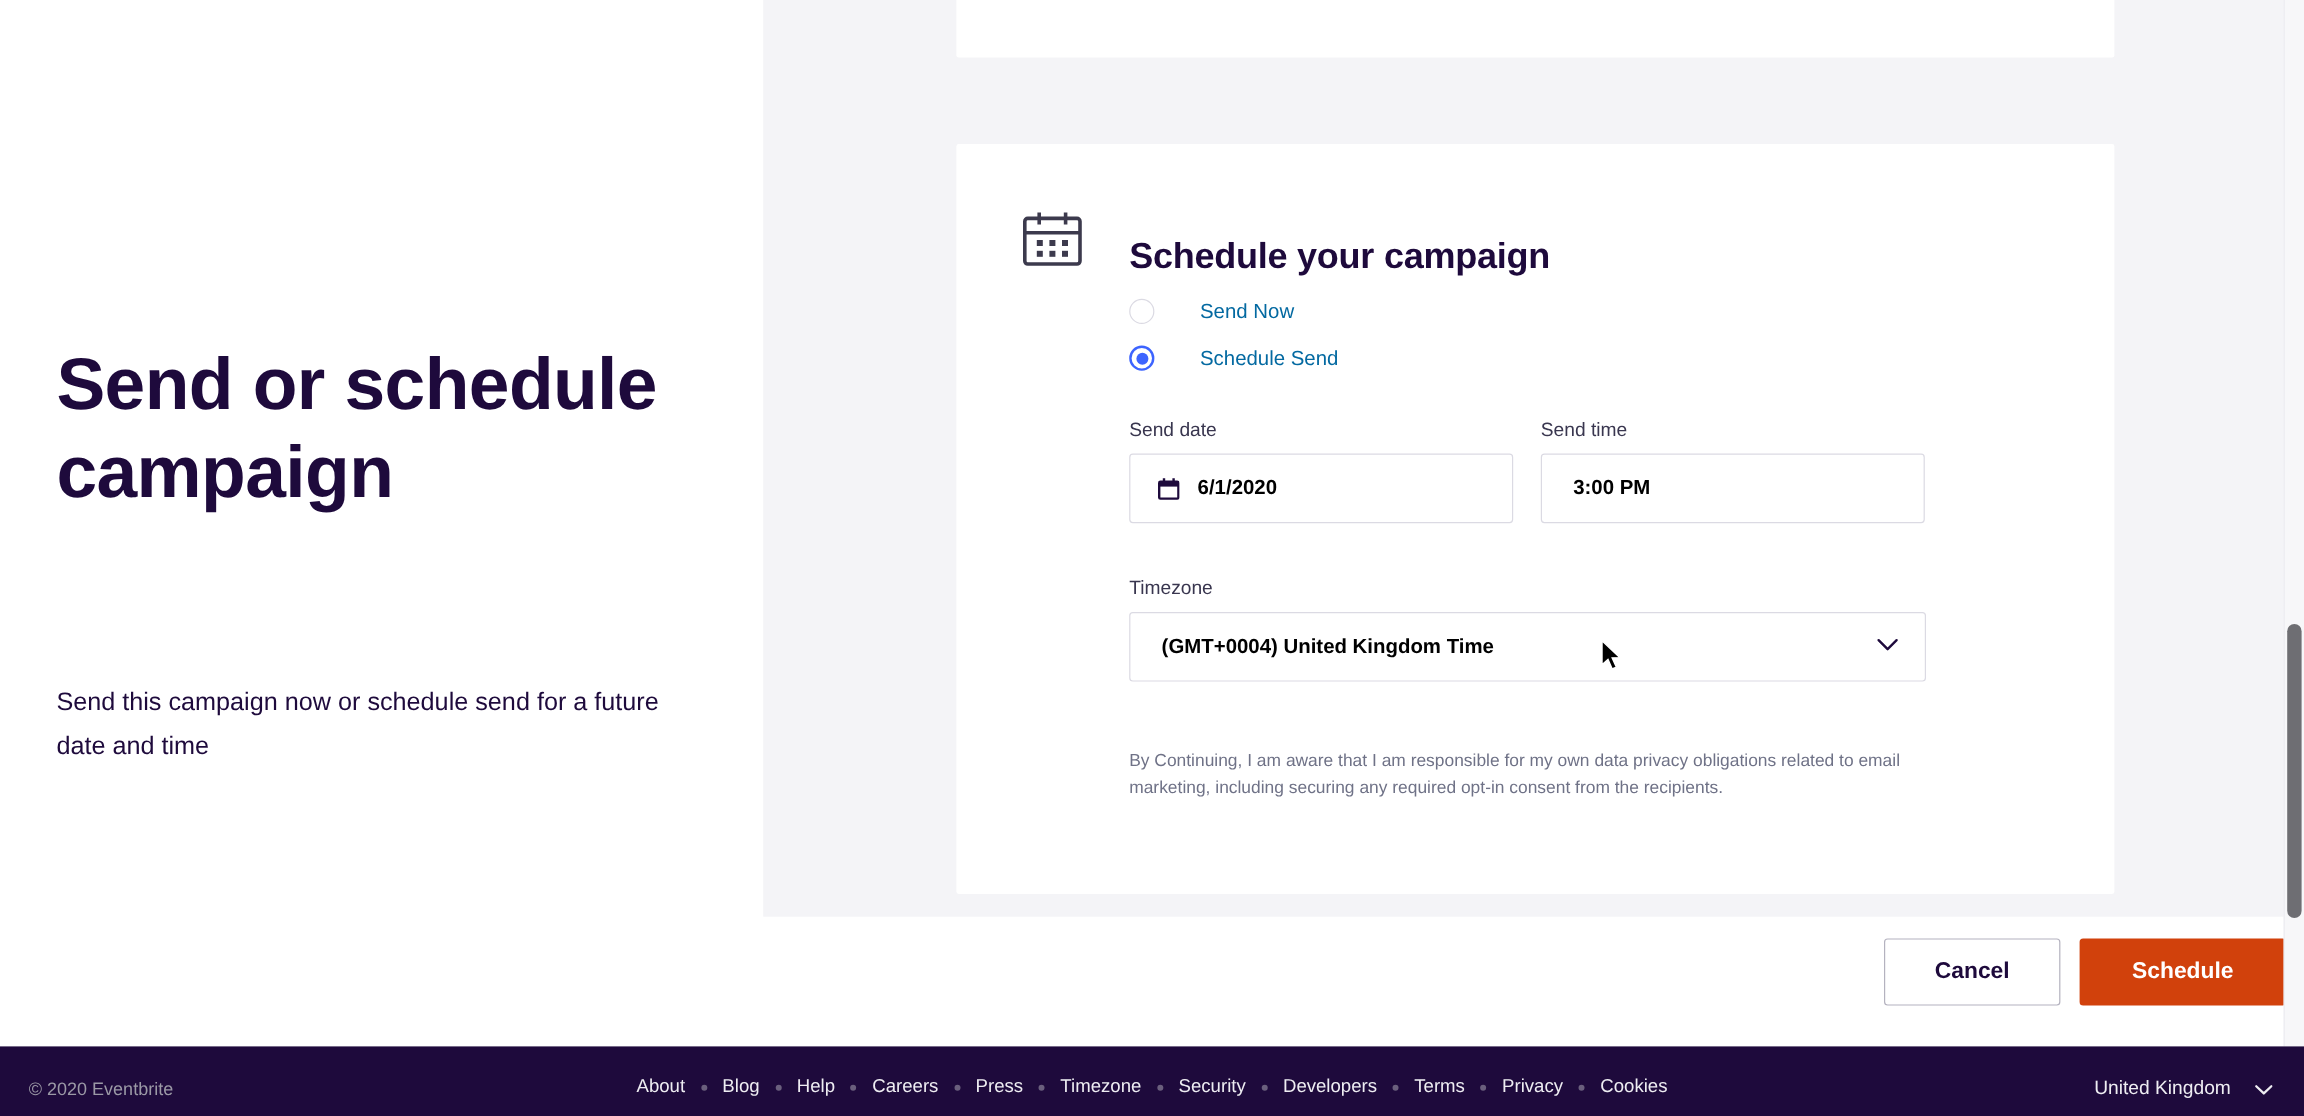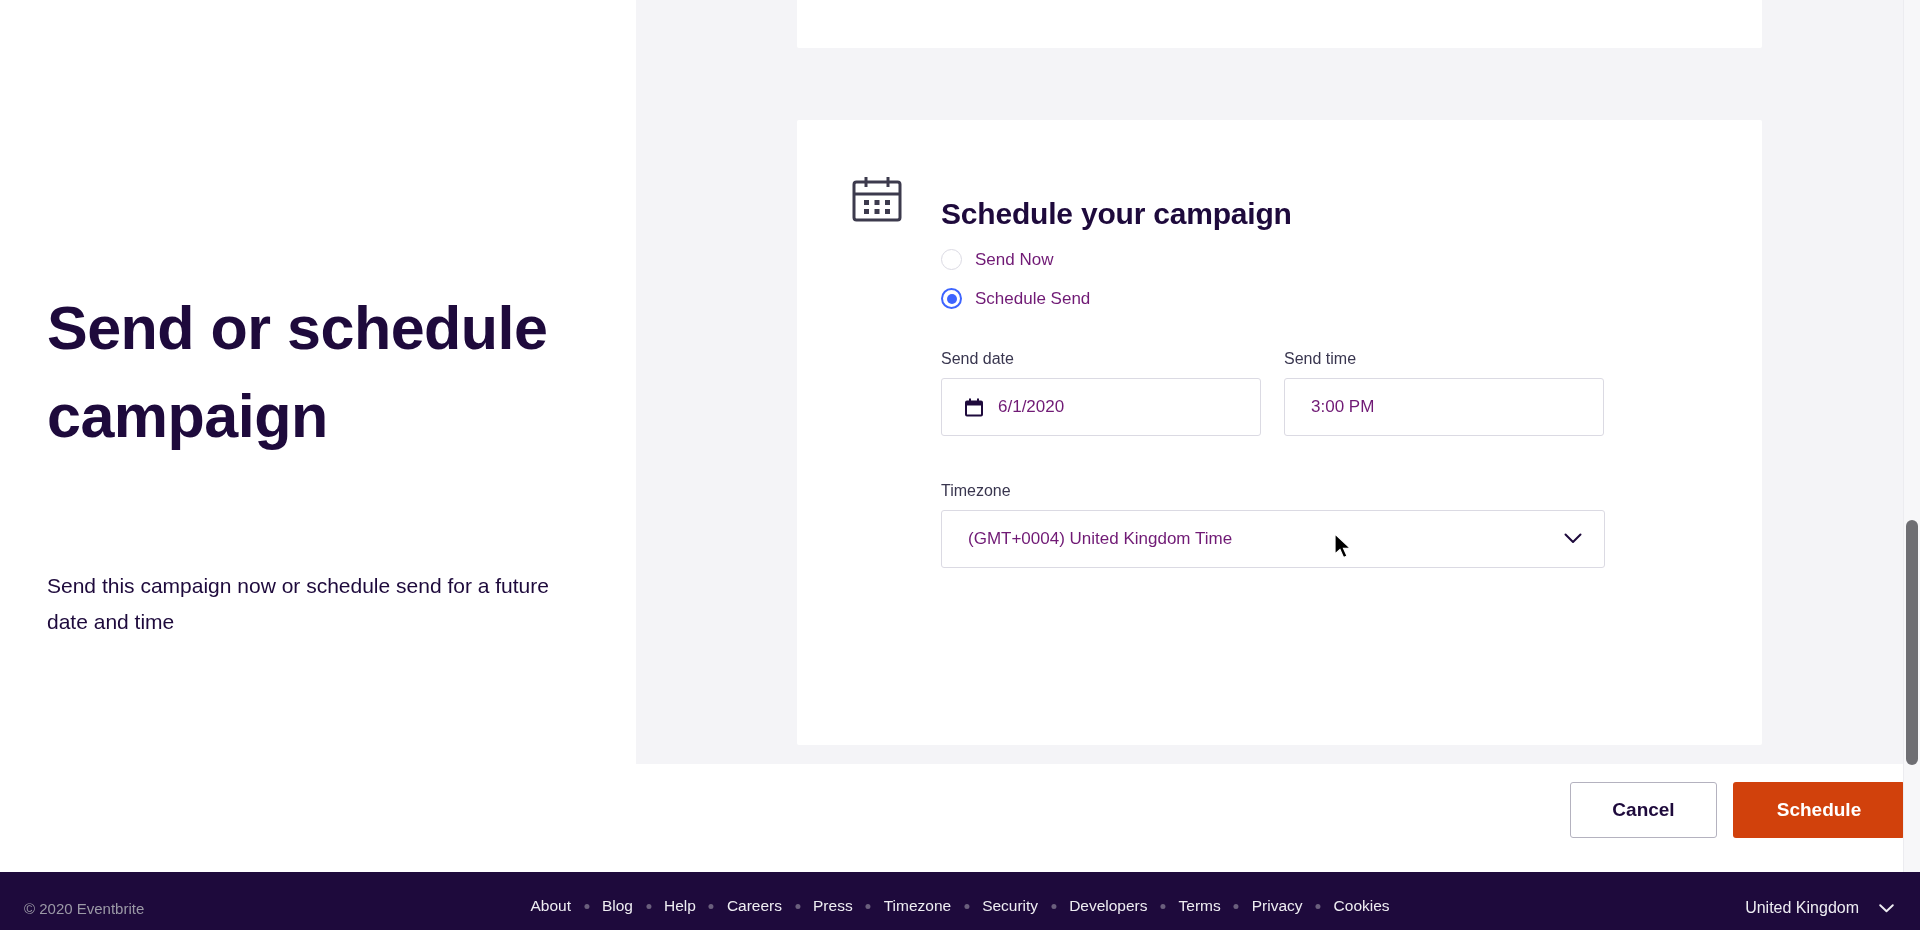--- a/index.html
+++ b/index.html
@@ -26,21 +26,21 @@
     height: 872px;
     background: #ffffff;
     padding: 0;
   }
   .hero-title {
     position: absolute;
     left: 47px;
     top: 243px;
     width: 520px;
     font-size: 61px;
-    line-height: 88px;
+    line-height: 73px;
     font-weight: bold;
     letter-spacing: -0.5px;
     color: #1e0a3c;
   }
   .hero-sub {
     position: absolute;
     left: 47px;
     top: 547px;
     width: 540px;
     font-size: 21px;
@@ -124,42 +124,43 @@
   .radio.checked::after {
     content: "";
     position: absolute;
     left: 50%; top: 50%;
     transform: translate(-50%,-50%);
     width: 10px; height: 10px;
     border-radius: 50%;
     background: #3d64ff;
   }
   .radio-label {
-    margin-left: 13px;
+    margin-left: 38px;
     font-size: 17px;
-    color: #701a75;
+    color: #0369a1;
   }
 
   
   .field-label {
     position: absolute;
     font-size: 16px;
     color: #39364f;
   }
   .field-box {
     position: absolute;
     background: #ffffff;
     border: 1px solid #dbdae3;
     border-radius: 3px;
     display: flex;
     align-items: center;
   }
   .field-value {
     font-size: 17px;
-    color: #701a75;
+    color: #000000;
+    font-weight: bold;
   }
 
   .lbl-send-date { left: 144px; top: 230px; }
   .box-send-date { left: 144px; top: 258px; width: 320px; height: 58px; padding-left: 23px; }
   .box-send-date .field-value { margin-left: 33px; }
 
   .lbl-send-time { left: 487px; top: 230px; }
   .box-send-time { left: 487px; top: 258px; width: 320px; height: 58px; padding-left: 26px; }
 
   .lbl-timezone { left: 144px; top: 362px; }
@@ -363,20 +364,21 @@
       <label class="field-label lbl-timezone">Timezone</label>
       <div class="field-box box-timezone">
         <span class="field-value">(GMT+0004) United Kingdom Time</span>
         <span class="chev">
           <svg width="18" height="11" viewBox="0 0 18 11" fill="none">
             <path d="M1.5 1.5L9 9L16.5 1.5" stroke="#1e0a3c" stroke-width="2" stroke-linecap="round" stroke-linejoin="round"></path>
           </svg>
         </span>
       </div>
 
+      <p class="disclaimer">By Continuing, I am aware that I am responsible for my own data privacy obligations related to email marketing, including securing any required opt-in consent from the recipients.</p>
     </div>
   </div>
 
   <div class="actions">
     <button class="btn btn-cancel">Cancel</button>
     <button class="btn btn-schedule">Schedule</button>
   </div>
 
   <div class="scrollbar-track">
     <div class="scrollbar-thumb"></div>

